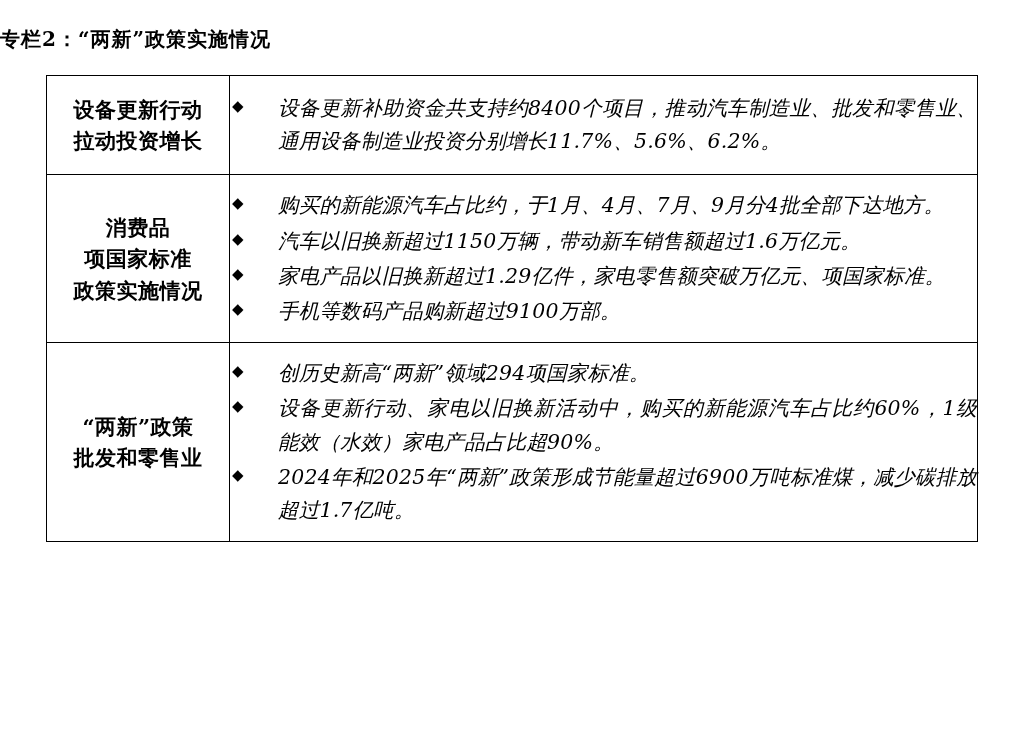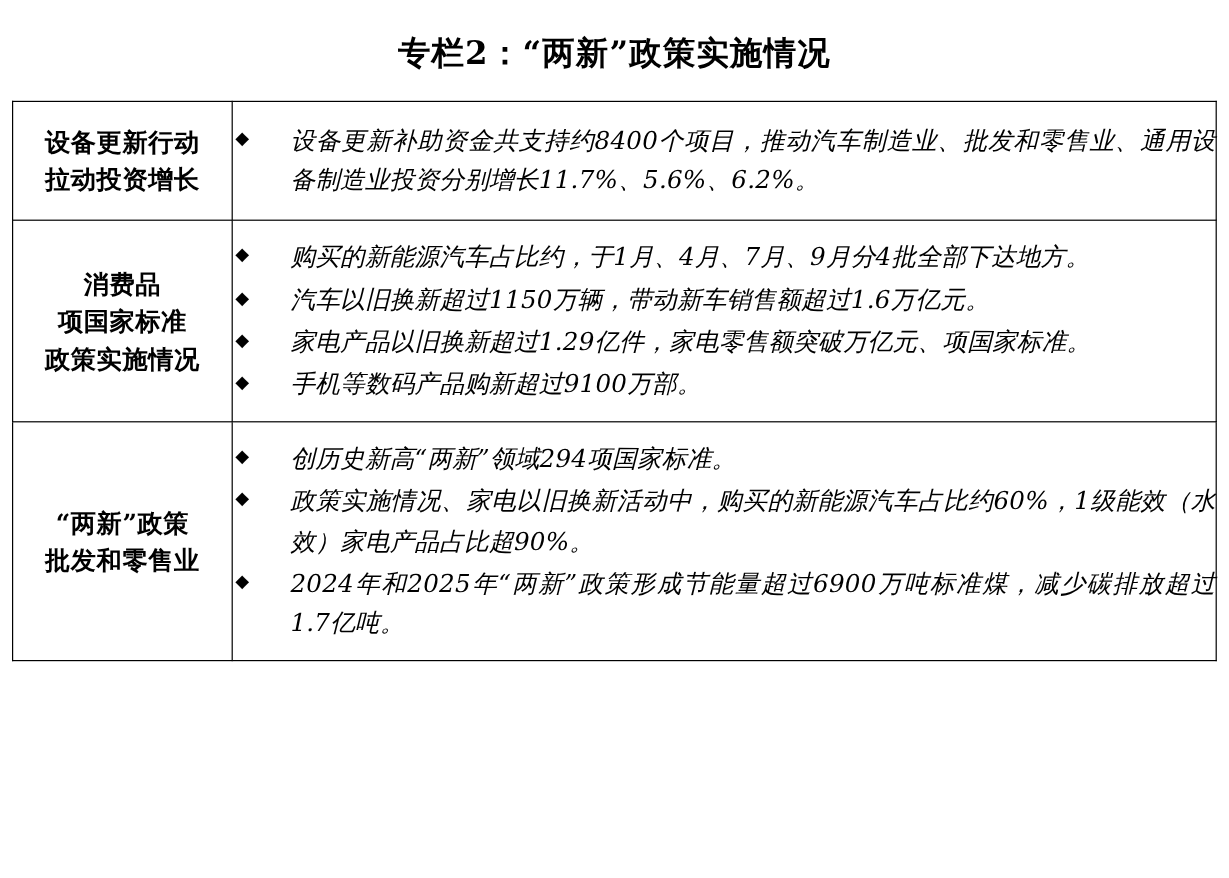--- a/index.html
+++ b/index.html
@@ -14,31 +14,31 @@
     color: #000000;
     overflow: hidden;
   }
   .page {
     position: relative;
     width: 1024px;
     height: 732px;
     box-sizing: border-box;
   }
   .doc-title {
-    text-align: center;
-    font-size: 27px;
+    text-align: left;
+    font-size: 20px;
     font-weight: bold;
     letter-spacing: 1px;
     padding-top: 26px;
     padding-bottom: 22px;
     font-family: "DejaVu Serif", "Liberation Serif", serif;
   }
   table.box {
     border-collapse: collapse;
-    width: 1004px;
+    width: 932px;
     margin: 0 auto;
     table-layout: fixed;
   }
   table.box td {
     border: 1px solid #000000;
     vertical-align: middle;
     padding: 0;
   }
   td.label {
     width: 182px;
@@ -144,21 +144,21 @@
           <div>批发和零售业</div>
         </td>
         <td class="content">
           <ul class="items">
             <li>
               <span class="bullet">◆</span>
               <span class="itemtext">创历史新高“两新”领域294项国家标准。</span>
             </li>
             <li>
               <span class="bullet">◆</span>
-              <span class="itemtext">政策实施情况、家电以旧换新活动中，购买的新能源汽车占比约60%，1级能效（水效）家电产品占比超90%。</span>
+              <span class="itemtext">设备更新行动、家电以旧换新活动中，购买的新能源汽车占比约60%，1级能效（水效）家电产品占比超90%。</span>
             </li>
             <li>
               <span class="bullet">◆</span>
               <span class="itemtext">2024年和2025年“两新”政策形成节能量超过6900万吨标准煤，减少碳排放超过1.7亿吨。</span>
             </li>
           </ul>
         </td>
       </tr>
     </tbody>
   </table>

